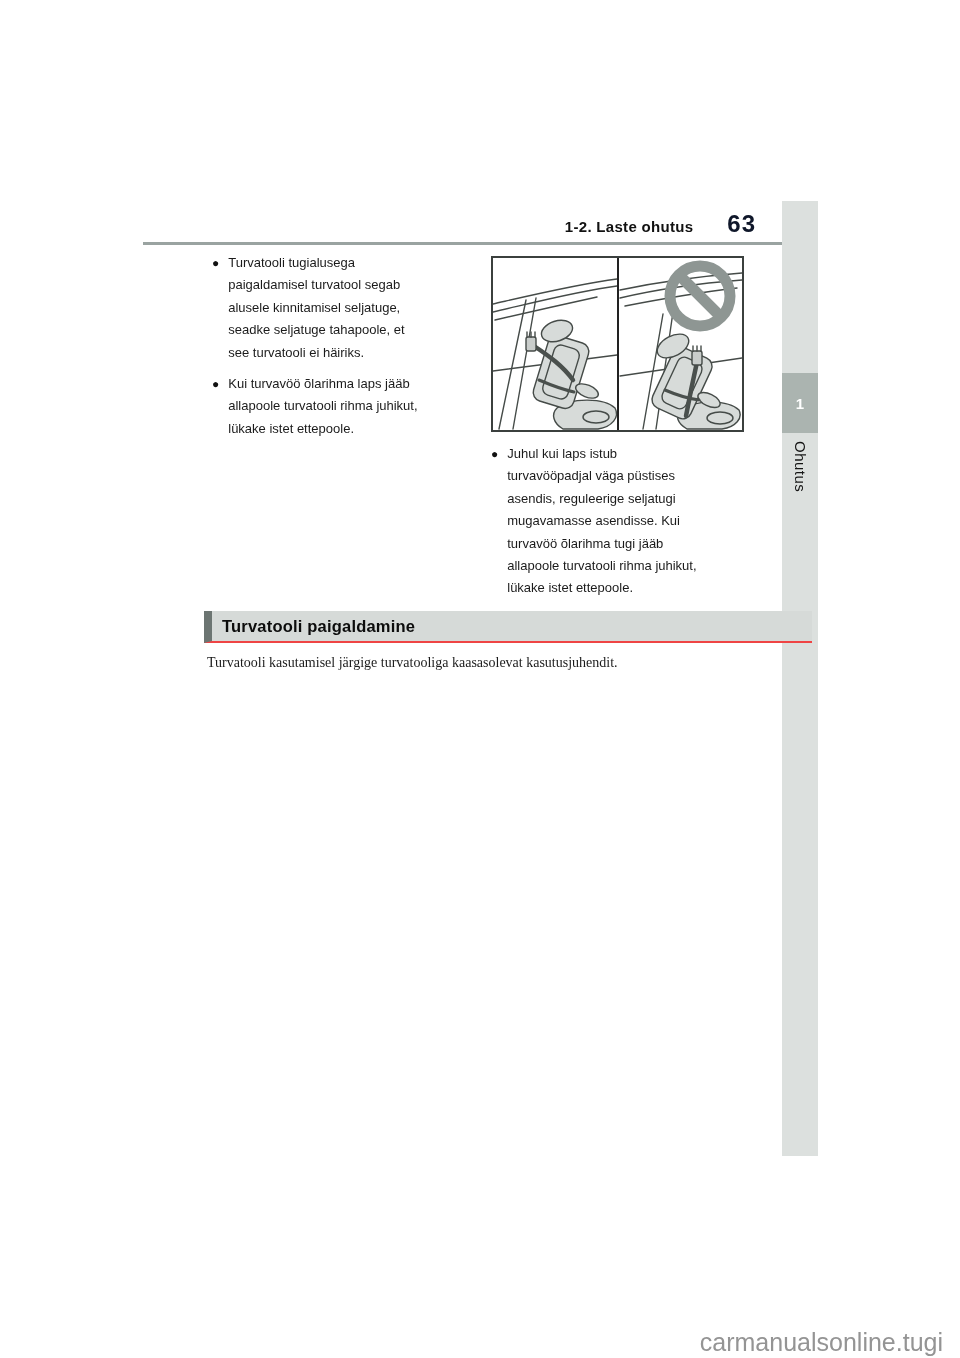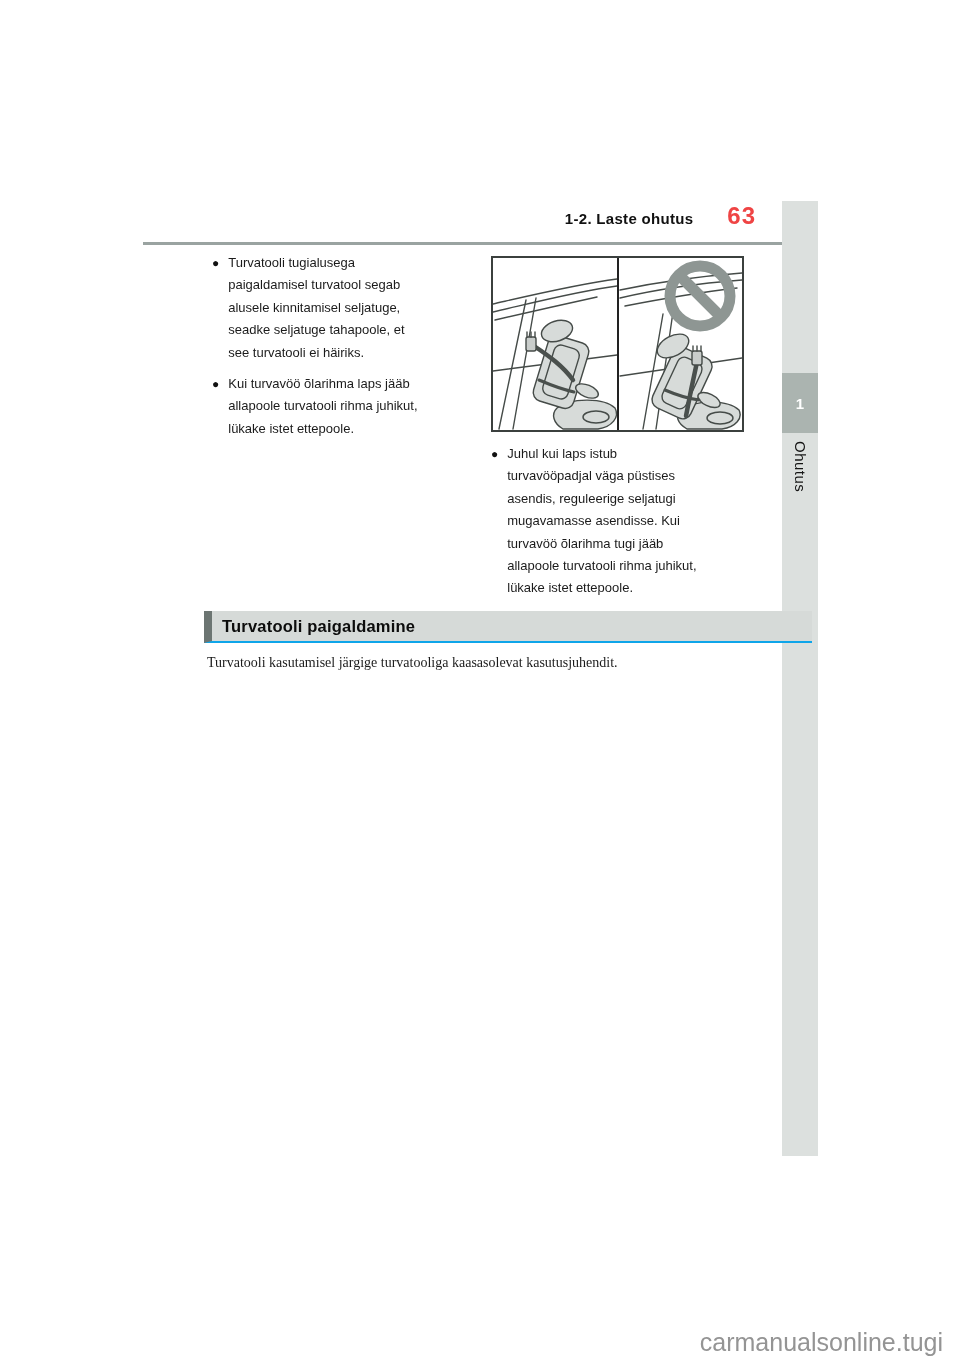--- a/index.html
+++ b/index.html
@@ -16,21 +16,21 @@
   .header-row {
     position: absolute;
     left: 143px; top: 202px; width: 639px; height: 38px;
     display: flex; align-items: baseline; justify-content: flex-end;
     gap: 34px; padding-right: 26px; box-sizing: border-box;
   }
   .header-title {
     font-size: 15px; font-weight: bold; letter-spacing: 0.3px; color: #111;
   }
   .page-number {
-    font-size: 24px; font-weight: bold; color: #ef4444; letter-spacing: 1px;
+    font-size: 24px; font-weight: bold; color: #0f172a; letter-spacing: 1px; margin-top: 8px;
   }
   .header-rule {
     position: absolute;
     left: 143px; top: 242px; width: 639px; height: 3px;
     background: #9aa3a1;
   }
 
   
   .sidebar-strip {
     position: absolute;
@@ -79,21 +79,21 @@
   }
   .figure-box svg { display: block; width: 100%; height: 100%; }
 
   
   .section-bar {
     position: absolute;
     left: 204px; top: 611px; width: 608px; height: 32px;
     box-sizing: border-box;
     background: #d6dad8;
     border-left: 8px solid #6c7572;
-    border-bottom: 2px solid #0ea5e9;
+    border-bottom: 2px solid #ef4444;
     display: flex; align-items: center;
     padding-left: 10px;
   }
   .section-title {
     font-size: 16.5px; font-weight: bold; color: #0c0c0c; letter-spacing: 0.2px;
   }
   .section-body {
     position: absolute;
     left: 207px; top: 652px; width: 575px;
     font-size: 14px; line-height: 22px; color: #1b1b1b;

